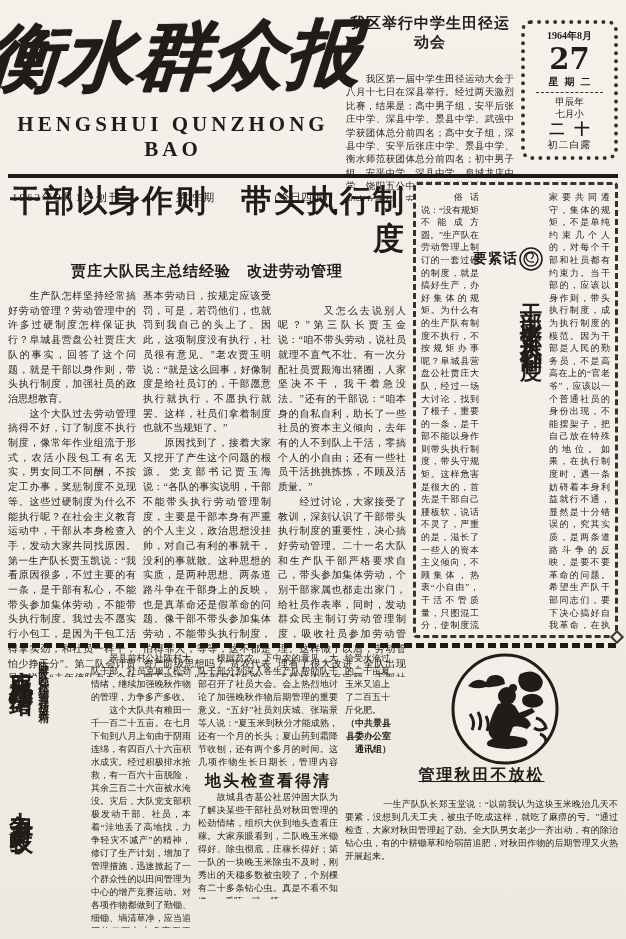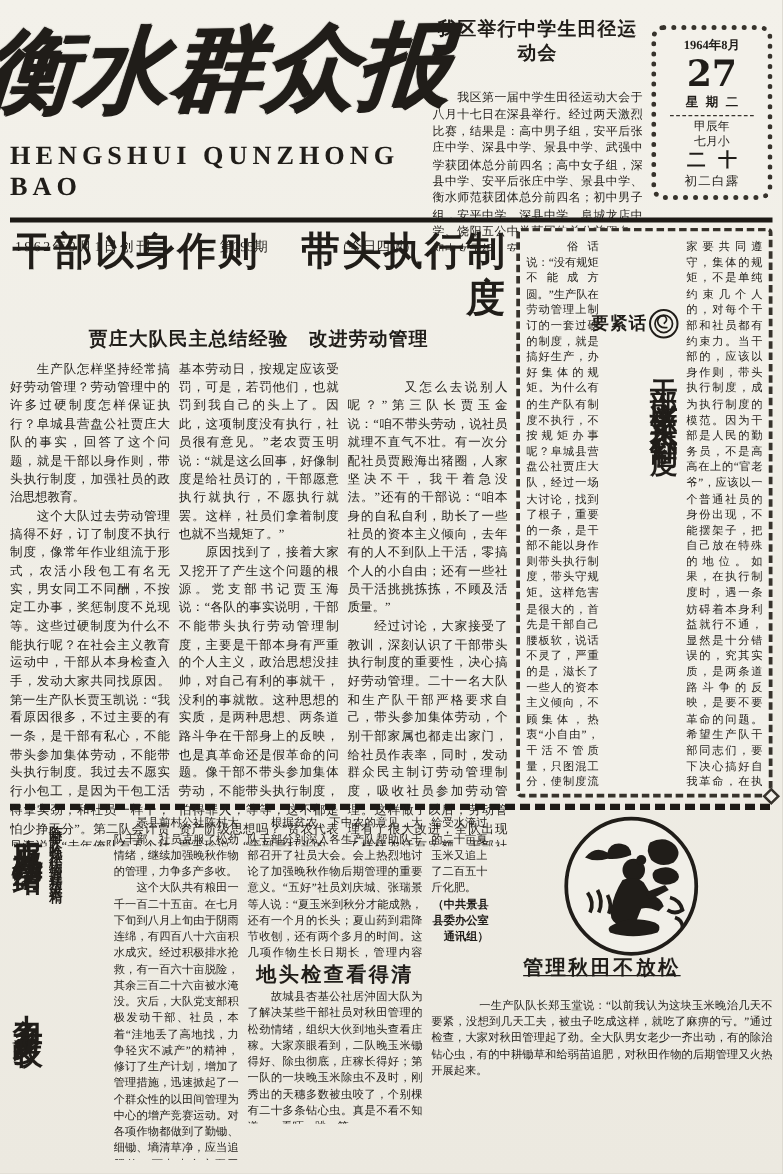--- a/index.html
+++ b/index.html
@@ -14,21 +14,21 @@
   .clip { overflow:hidden; }
 
   
   .header { display:flex; height:166px; }
   .mast-left { width:330px; display:flex; flex-direction:column; align-items:center; }
   .calligraphy {
     font-size:74px; font-weight:900; font-style:italic; line-height:100px;
     letter-spacing:1px; transform:skewX(-5deg) rotate(-1deg);
     text-shadow:1px 1px 0 #201d19, 0 0 1px #201d19; white-space:nowrap;
   }
-  .latin-title { font-size:21px; font-weight:700; letter-spacing:4px; margin-top:6px; }
+  .latin-title { font-size:21px; font-weight:700; letter-spacing:4px; margin-top:6px;text-align:center; }
   .founding-row { width:100%; display:flex; justify-content:space-between; font-size:11px; font-weight:400; margin-top:28px; padding:0 4px;text-align:right; }
   .founding-row span:first-child { letter-spacing:2px; }
 
   .mast-right { flex:1; display:flex; padding-left:8px; }
   .brief { flex:1; padding-top:8px; }
   .brief h3 { font-size:15px; font-weight:900; text-align:center; letter-spacing:1px; margin-bottom:21px; }
   .brief .txt { font-size:9.5px; line-height:13.4px; height:128px; }
   .calendar {
     width:97px; height:140px; margin:14px 0 0 7px; padding:5px 3px 3px;
     border:4px dotted #37332c; border-radius:10px; text-align:center; background:#f3f1ea;

